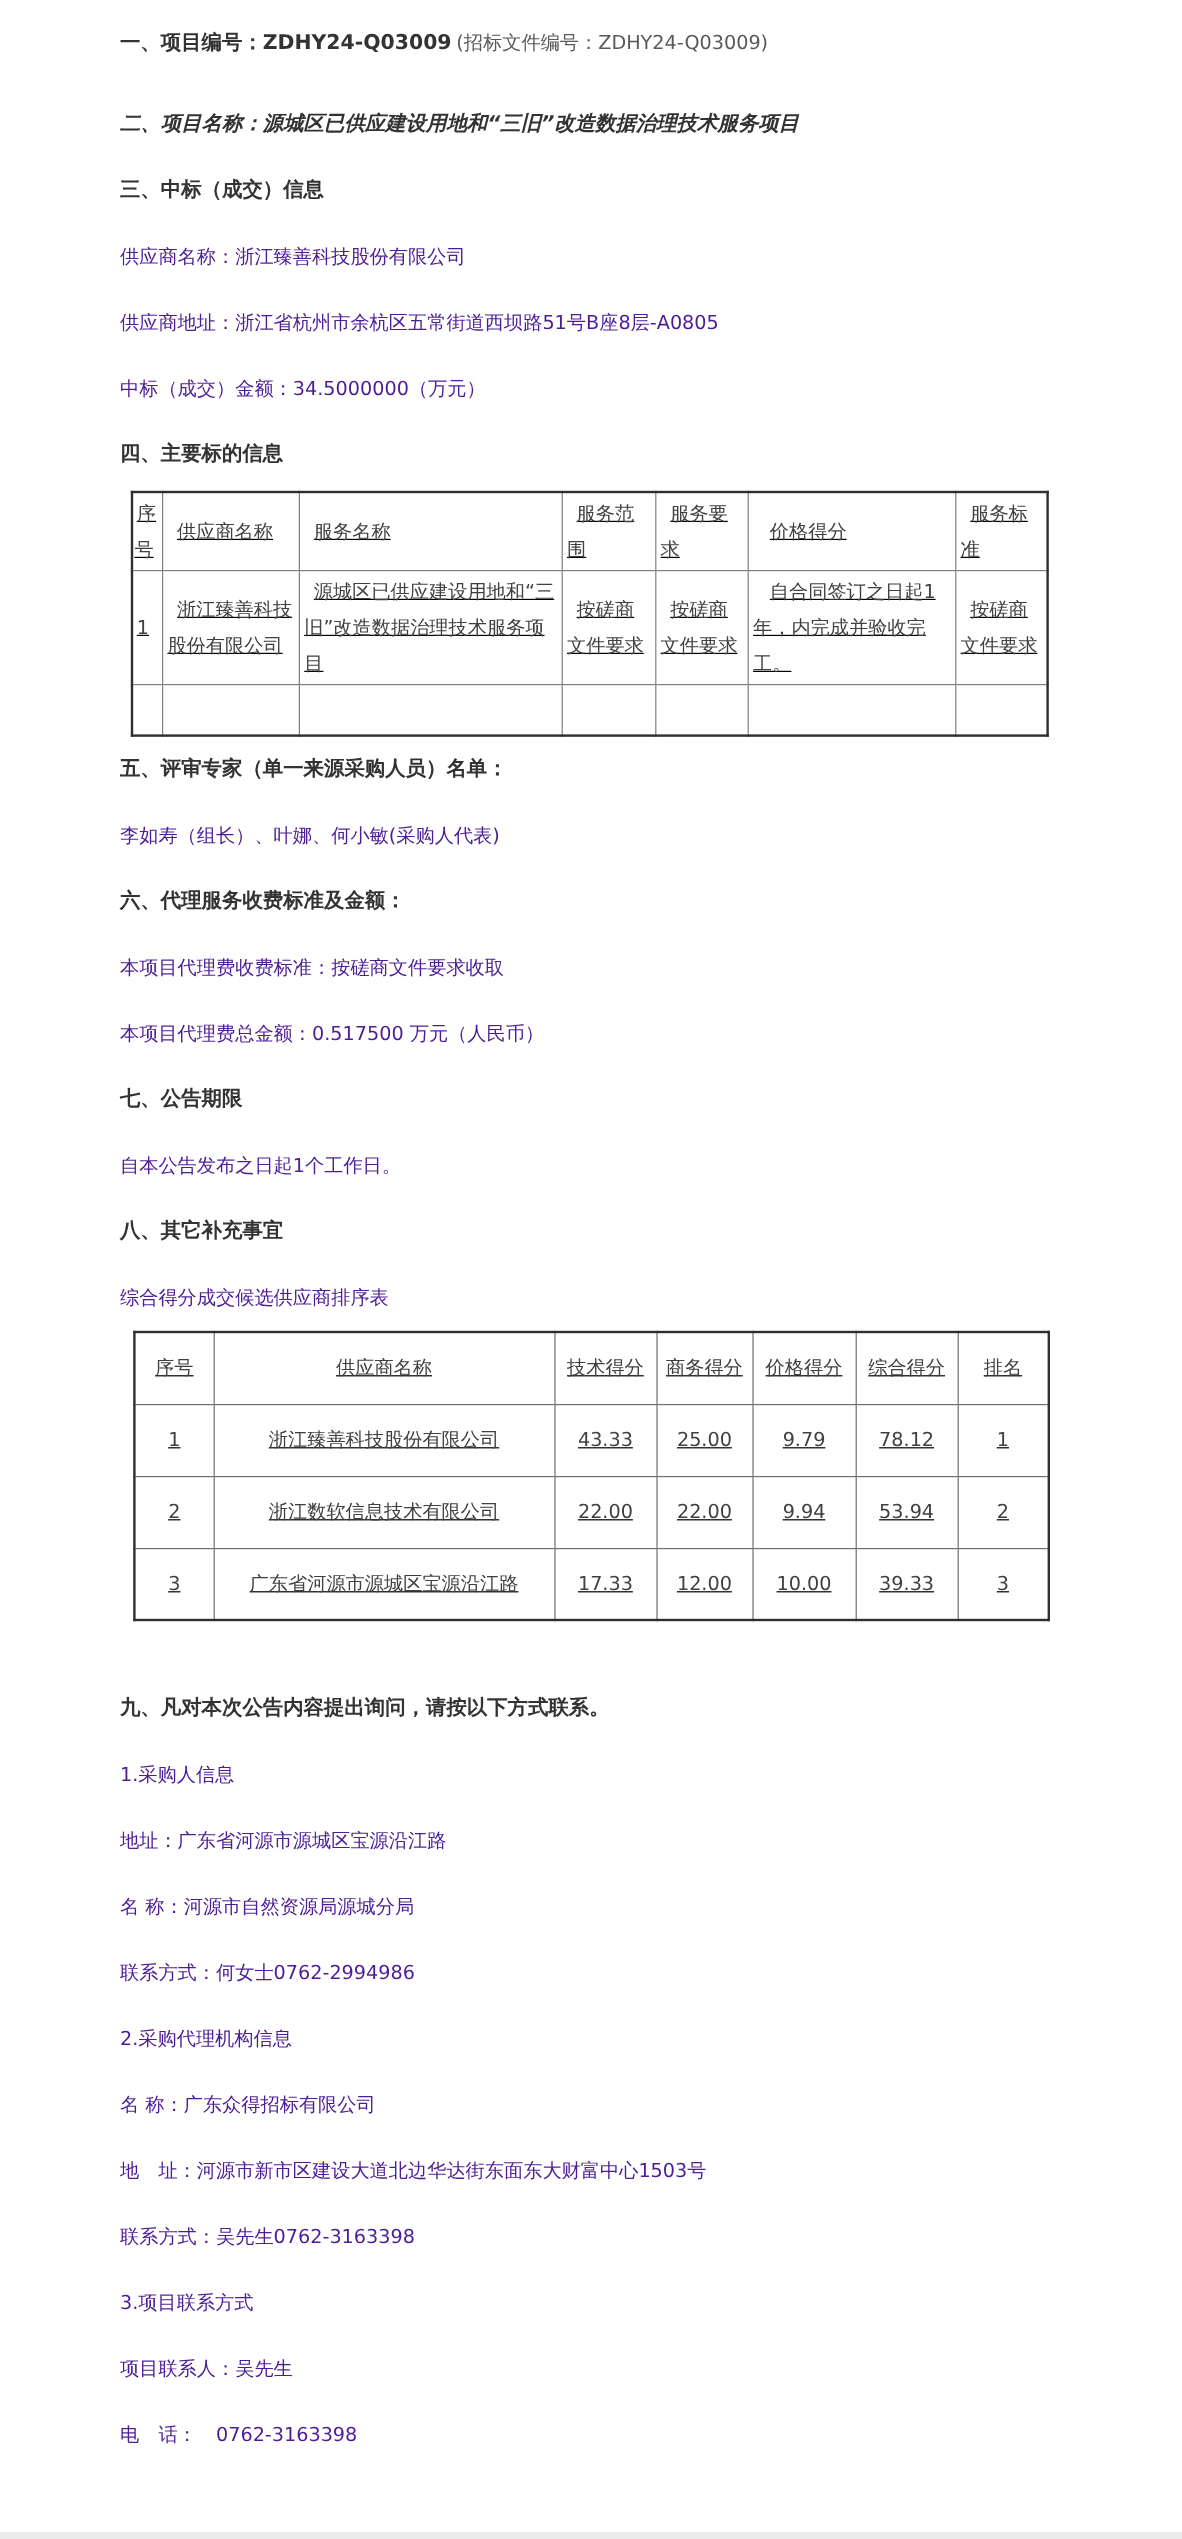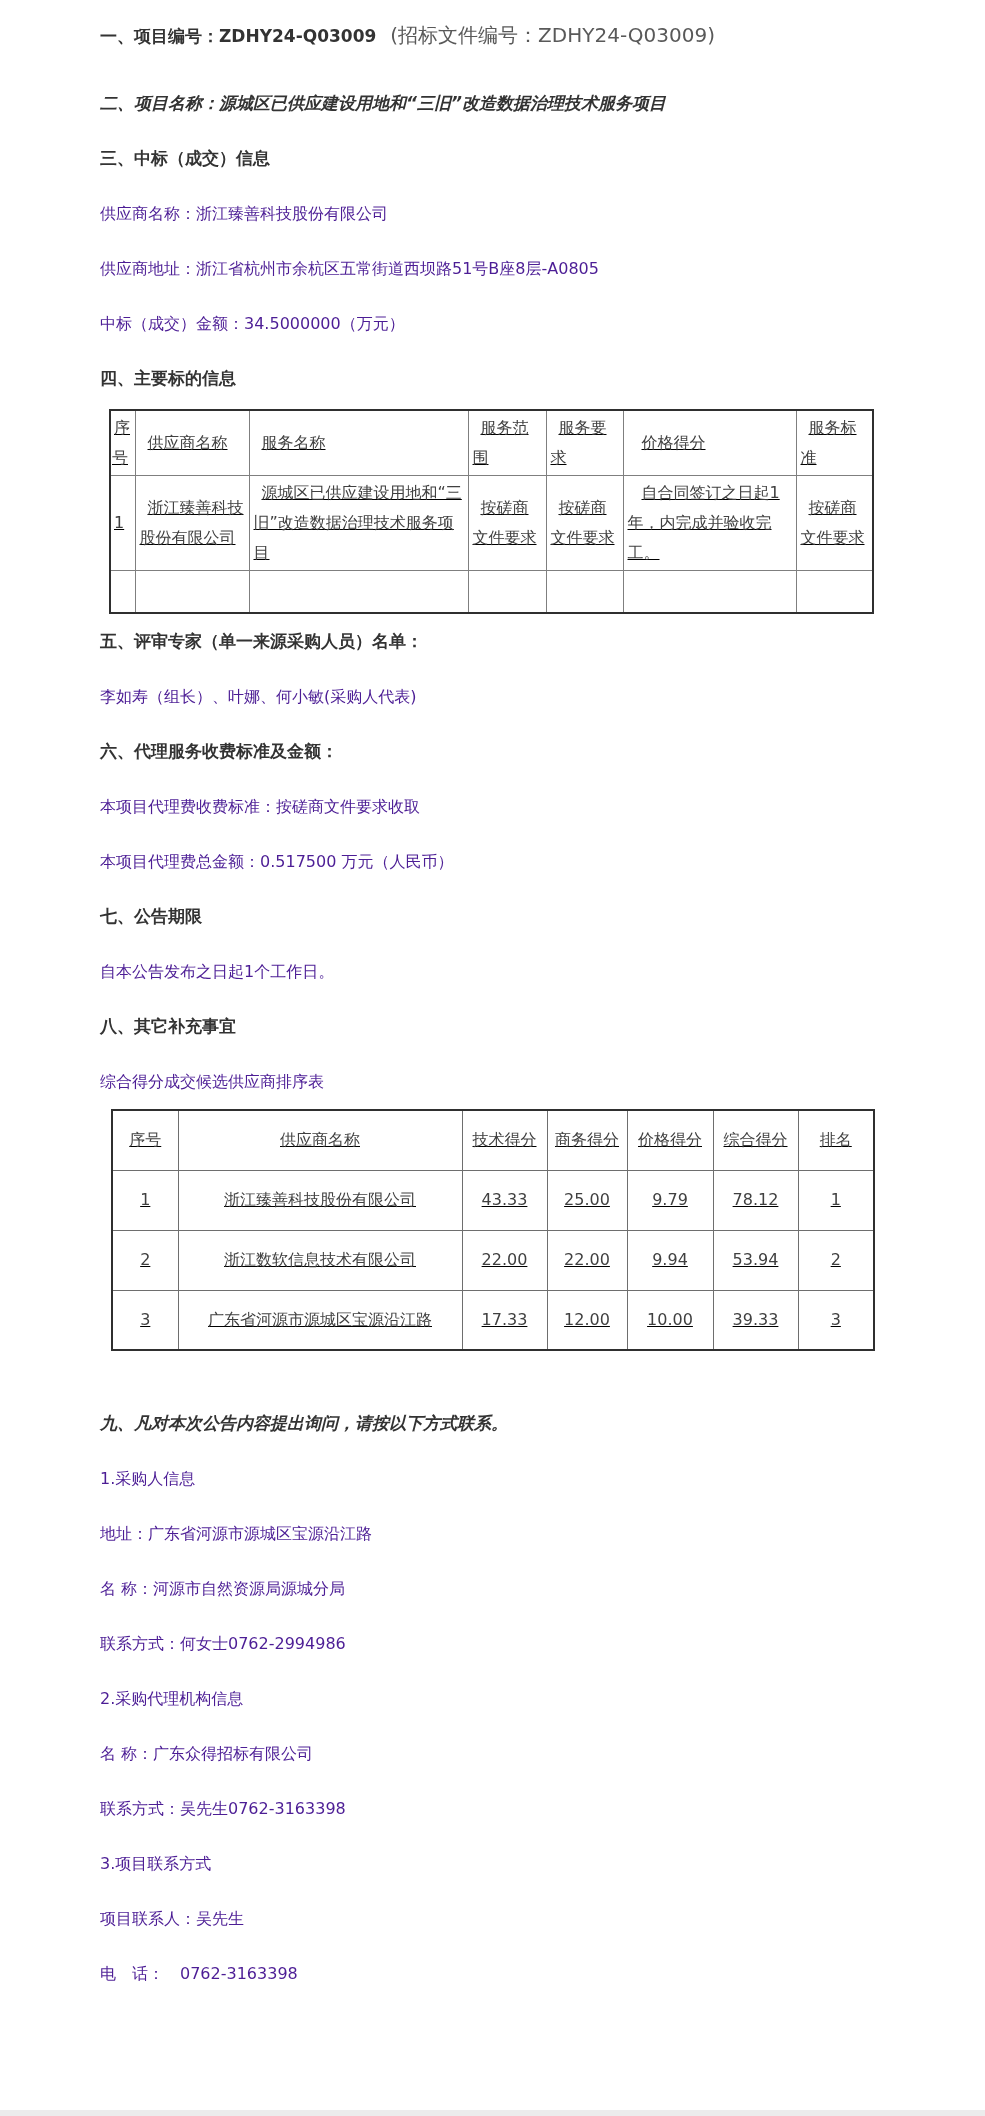--- a/index.html
+++ b/index.html
@@ -6,21 +6,21 @@
   body {
     width:985px; height:2116px; position:relative; overflow:hidden;
     font-family:"DejaVu Sans","Liberation Sans",sans-serif;
     -webkit-font-smoothing:antialiased;
   }
   .content { padding-top:8px; margin-left:100px; margin-right:30px; }
   p { margin:0; }
   .line  { font-size:16px; line-height:55px; color:#4c1d95; }
   .hline { font-size:17px; line-height:55px; color:#333333; font-weight:bold; }
   .hline-extra { margin-top:12px;font-style:italic; }
-  .code-rest { color:#595959; font-weight:normal; font-size:20px; margin-left:14px; }
+  .code-rest { color:#595959; font-weight:normal; font-size:16px; margin-left:4px; }
 
   
   table { border-collapse:collapse; table-layout:fixed;text-decoration:underline; }
   .t1 { width:763px; margin-left:9px; margin-top:3px; border:2px solid #2f2f2f; }
   .t1 th, .t1 td {
     border:1px solid #7f7f7f; font-weight:normal; font-size:16px; color:#404040;
     text-align:left; vertical-align:middle; padding:0 4px; text-indent:8px;
     line-height:30px; overflow:hidden; word-break:normal;
   }
   .t1 .c1 { padding:0 1px; text-indent:2px; }
@@ -30,21 +30,21 @@
   .t1 tr.blank { height:43px; }
 
   
   .t2 { width:762px; margin-left:11px; border:2px solid #2f2f2f; }
   .t2 th, .t2 td {
     border:1px solid #6e6e6e; font-weight:normal; font-size:16px; color:#404040;
     text-align:center; vertical-align:middle; padding:0 2px; line-height:26px;
   }
   .t2 tr { height:60px; }
 
-  .contact-first { margin-top:45px;font-style:italic; }
+  .contact-first { margin-top:45px; }
 
   .bottom-strip {
     position:absolute; left:0; bottom:0; width:985px; height:6px; background:#ececec;
   }
 </style>
 </head>
 <body>
 
 <div class="content">
 
@@ -163,20 +163,21 @@
   </tbody>
     </table>
 
   <p class="hline contact-first">九、凡对本次公告内容提出询问，请按以下方式联系。</p>
   <p class="line">1.采购人信息</p>
   <p class="line">地址：广东省河源市源城区宝源沿江路</p>
   <p class="line">名 称：河源市自然资源局源城分局</p>
   <p class="line">联系方式：何女士0762-2994986</p>
   <p class="line">2.采购代理机构信息</p>
   <p class="line">名 称：广东众得招标有限公司</p>
+  <p class="line">地　址：河源市新市区建设大道北边华达街东面东大财富中心1503号</p>
   <p class="line">联系方式：吴先生0762-3163398</p>
   <p class="line">3.项目联系方式</p>
   <p class="line">项目联系人：吴先生</p>
   <p class="line">电　话：　0762-3163398</p>
 
 </div>
 
 <div class="bottom-strip"></div>
 
 </body></html>

